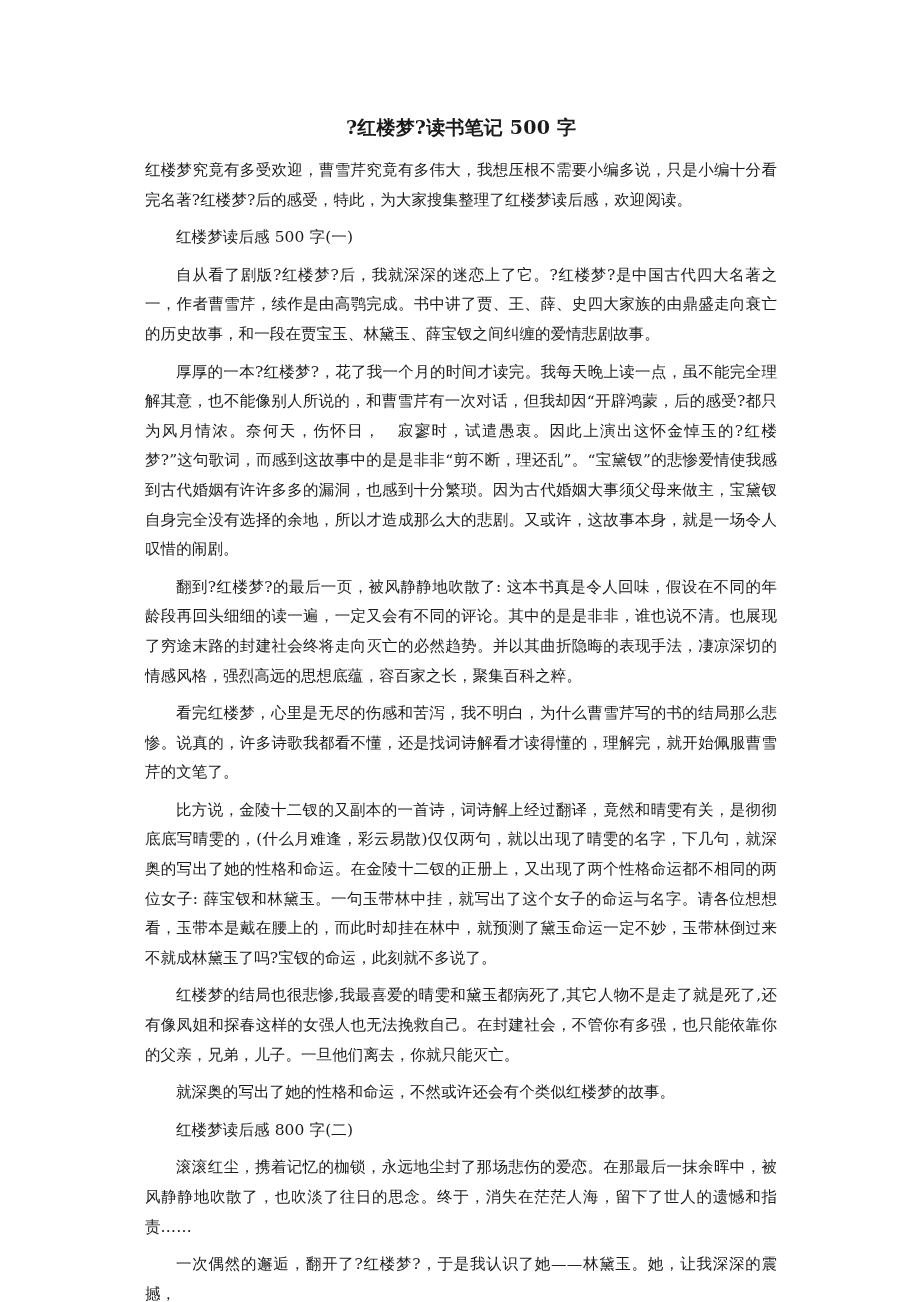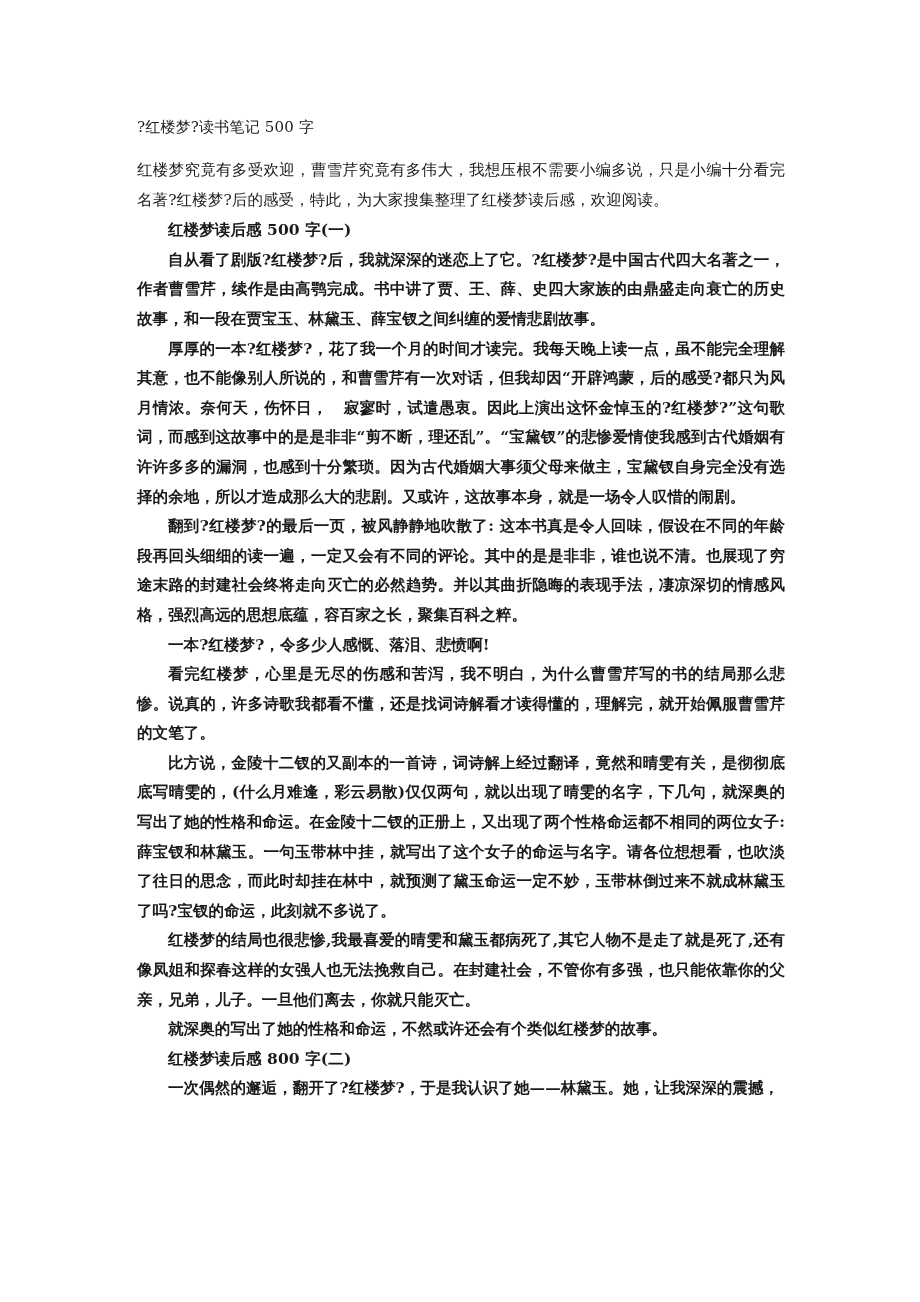--- a/index.html
+++ b/index.html
@@ -21,58 +21,57 @@
     background: #ffffff;
     box-sizing: border-box;
   }
   #doc-body {
     position: absolute;
     left: 137px;
     top: 112px;
     width: 648px;
   }
   .doc-title {
-    font-size: 15px;
+    font-size: 19px;
     line-height: 30px;
-    text-align: left;
+    text-align: center;
     margin: 0 0 14px 0;
-    font-weight: normal;
+    font-weight: bold;
     letter-spacing: 0.2px;
   }
   p.para {
-    margin: 0;
+    margin: 8px;
     font-size: 15.5px;
     line-height: 29.6px;
     text-align: justify;
     text-justify: inter-ideograph;
     letter-spacing: 0.1px;
     word-break: break-all;
   }
   p.indent {
     text-indent: 2em;
-    font-weight: bold;
   }
   p.noindent {
     text-indent: 0;
   }
 </style>
 </head>
 <body>
 
 <div id="page">
   <div id="doc-body">
     <div class="doc-title">?红楼梦?读书笔记 500 字</div>
     <div id="blocks">
         <p class="para noindent">红楼梦究竟有多受欢迎，曹雪芹究竟有多伟大，我想压根不需要小编多说，只是小编十分看完名著?红楼梦?后的感受，特此，为大家搜集整理了红楼梦读后感，欢迎阅读。</p>
         <p class="para indent">红楼梦读后感 500 字(一)</p>
         <p class="para indent">自从看了剧版?红楼梦?后，我就深深的迷恋上了它。?红楼梦?是中国古代四大名著之一，作者曹雪芹，续作是由高鹗完成。书中讲了贾、王、薛、史四大家族的由鼎盛走向衰亡的历史故事，和一段在贾宝玉、林黛玉、薛宝钗之间纠缠的爱情悲剧故事。</p>
         <p class="para indent">厚厚的一本?红楼梦?，花了我一个月的时间才读完。我每天晚上读一点，虽不能完全理解其意，也不能像别人所说的，和曹雪芹有一次对话，但我却因“开辟鸿蒙，后的感受?都只为风月情浓。奈何天，伤怀日，　寂寥时，试遣愚衷。因此上演出这怀金悼玉的?红楼梦?”这句歌词，而感到这故事中的是是非非“剪不断，理还乱”。“宝黛钗”的悲惨爱情使我感到古代婚姻有许许多多的漏洞，也感到十分繁琐。因为古代婚姻大事须父母来做主，宝黛钗自身完全没有选择的余地，所以才造成那么大的悲剧。又或许，这故事本身，就是一场令人叹惜的闹剧。</p>
         <p class="para indent">翻到?红楼梦?的最后一页，被风静静地吹散了: 这本书真是令人回味，假设在不同的年龄段再回头细细的读一遍，一定又会有不同的评论。其中的是是非非，谁也说不清。也展现了穷途末路的封建社会终将走向灭亡的必然趋势。并以其曲折隐晦的表现手法，凄凉深切的情感风格，强烈高远的思想底蕴，容百家之长，聚集百科之粹。</p>
-        <p class="para indent">一本?红楼梦?，令多少人感慨、落泪、悲愤啊!</p>
         <p class="para indent">看完红楼梦，心里是无尽的伤感和苦泻，我不明白，为什么曹雪芹写的书的结局那么悲惨。说真的，许多诗歌我都看不懂，还是找词诗解看才读得懂的，理解完，就开始佩服曹雪芹的文笔了。</p>
-        <p class="para indent">比方说，金陵十二钗的又副本的一首诗，词诗解上经过翻译，竟然和晴雯有关，是彻彻底底写晴雯的，(什么月难逢，彩云易散)仅仅两句，就以出现了晴雯的名字，下几句，就深奥的写出了她的性格和命运。在金陵十二钗的正册上，又出现了两个性格命运都不相同的两位女子: 薛宝钗和林黛玉。一句玉带林中挂，就写出了这个女子的命运与名字。请各位想想看，也吹淡了往日的思念，而此时却挂在林中，就预测了黛玉命运一定不妙，玉带林倒过来不就成林黛玉了吗?宝钗的命运，此刻就不多说了。</p>
+        <p class="para indent">比方说，金陵十二钗的又副本的一首诗，词诗解上经过翻译，竟然和晴雯有关，是彻彻底底写晴雯的，(什么月难逢，彩云易散)仅仅两句，就以出现了晴雯的名字，下几句，就深奥的写出了她的性格和命运。在金陵十二钗的正册上，又出现了两个性格命运都不相同的两位女子: 薛宝钗和林黛玉。一句玉带林中挂，就写出了这个女子的命运与名字。请各位想想看，玉带本是戴在腰上的，而此时却挂在林中，就预测了黛玉命运一定不妙，玉带林倒过来不就成林黛玉了吗?宝钗的命运，此刻就不多说了。</p>
         <p class="para indent">红楼梦的结局也很悲惨,我最喜爱的晴雯和黛玉都病死了,其它人物不是走了就是死了,还有像凤姐和探春这样的女强人也无法挽救自己。在封建社会，不管你有多强，也只能依靠你的父亲，兄弟，儿子。一旦他们离去，你就只能灭亡。</p>
         <p class="para indent">就深奥的写出了她的性格和命运，不然或许还会有个类似红楼梦的故事。</p>
         <p class="para indent">红楼梦读后感 800 字(二)</p>
+        <p class="para indent">滚滚红尘，携着记忆的枷锁，永远地尘封了那场悲伤的爱恋。在那最后一抹余晖中，被风静静地吹散了，也吹淡了往日的思念。终于，消失在茫茫人海，留下了世人的遗憾和指责……</p>
         <p class="para indent">一次偶然的邂逅，翻开了?红楼梦?，于是我认识了她——林黛玉。她，让我深深的震撼，</p>
       </div>
   </div>
 </div>
 
 </body></html>

